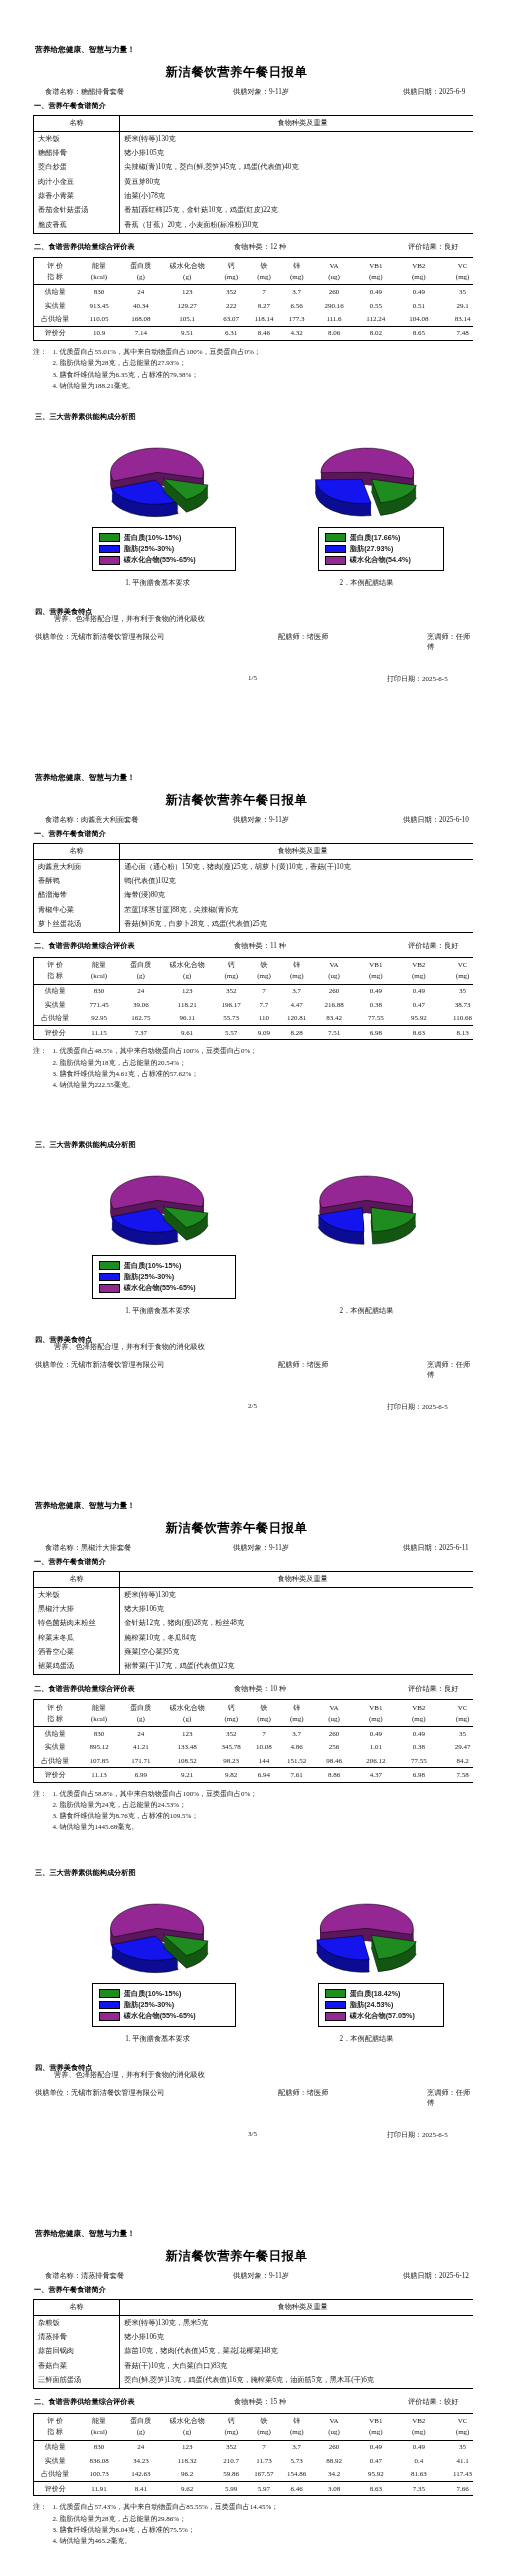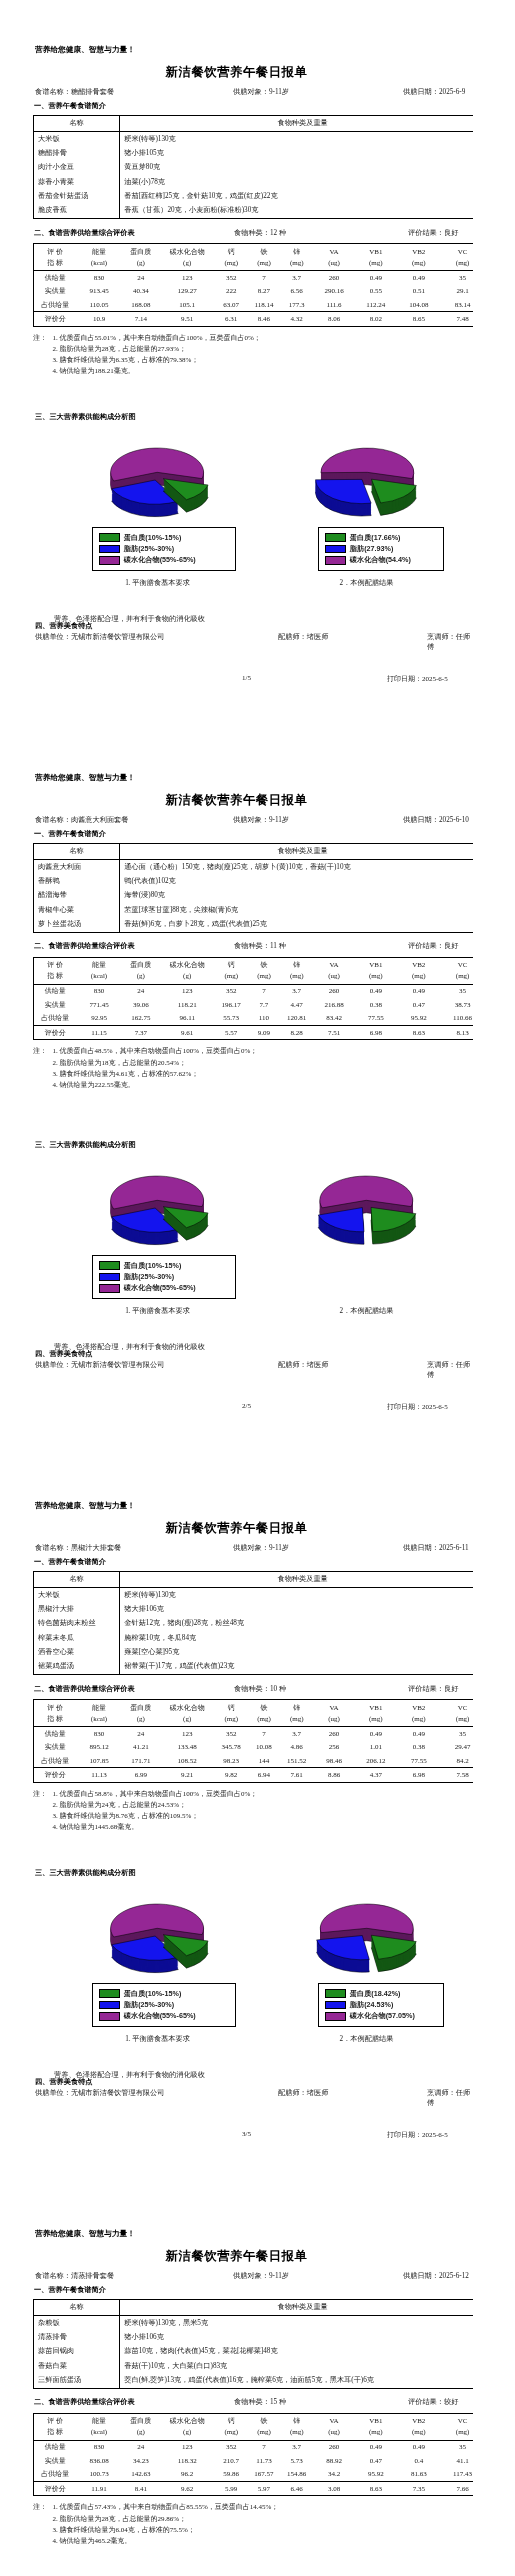--- a/index.html
+++ b/index.html
@@ -2,21 +2,21 @@
 <html style="font-size:8.2px"><head>
 <meta charset="utf-8">
 <style>
   html,body{margin:0;padding:0;background:#ffffff;}
   body{width:515px;font-family:"Liberation Serif","DejaVu Serif",serif;color:#1a1a1a;}
   .page{position:relative;width:473px;height:728px;background:#fff;overflow:hidden;}
   .slogan{position:absolute;top:45px;left:35px;font-size:7.7px;font-weight:bold;color:#000;}
   .title{position:absolute;top:64px;left:0;width:100%;margin:0;text-align:center;
          font-size:12.4px;font-weight:bold;color:#000;letter-spacing:0.5px;}
   .info-line{position:absolute;top:87px;left:0;width:100%;font-size:7.2px;}
-  .info-recipe{position:absolute;left:35px;text-align:center;}
+  .info-recipe{position:absolute;left:45px;text-align:center;}
   .info-target{position:absolute;left:233px;}
   .info-date{position:absolute;left:403px;}
   .flow{position:absolute;top:101px;left:33px;width:453px;}
   .sec-head{font-size:7.2px;font-weight:bold;color:#000;margin:0 0 3.6px 1px;}
   table{border-collapse:collapse;width:100%;table-layout:fixed;}
   .menu-table{border:1px solid #000;font-size:7.2px;}
   .menu-table td{padding:1px 4.1px;height:12.4px;line-height:1.3;overflow:hidden;white-space:nowrap;}
   .menu-table tr.mhead td{text-align:center;border-bottom:1px solid #000;height:13.4px;}
   .menu-table td.mname{width:77px;border-right:0.8px solid #000;}
   .sec2-line{position:relative;height:11.3px;margin:8.2px 0 4.1px 0;font-size:7.2px;}
@@ -38,28 +38,28 @@
   .legend{position:absolute;top:527px;border:0.8px solid #000;background:#fff;
           padding:4.1px 7.2px 4.1px 6.2px;font-family:"Liberation Sans","DejaVu Sans",sans-serif;
           font-size:7.2px;font-weight:bold;color:#222;}
   .legend-reco{left:92px;min-width:129px;}
   .legend-actual{left:318px;min-width:111px;}
   .legend-row{display:flex;align-items:center;height:11.3px;}
   .swatch{display:inline-block;width:18.5px;height:6.7px;border:0.5px solid #000;margin-right:4.1px;flex:none;}
   .caption{position:absolute;top:578px;width:155px;text-align:center;font-size:7.2px;}
   .caption-reco{left:80px;}
   .caption-actual{left:289px;}
-  .sec4-head{position:absolute;top:621px;left:35px;font-size:7.2px;font-weight:bold;color:#000;}
+  .sec4-head{position:absolute;top:607px;left:35px;font-size:7.2px;font-weight:bold;color:#000;}
   .feature{position:absolute;top:614px;left:54px;font-size:7.2px;}
   .staff-line{position:absolute;top:632px;left:0;width:100%;font-size:7.2px;}
   .staff-supplier{position:absolute;left:35px;}
   .staff-dietitian{position:absolute;left:278px;}
   .staff-cook{position:absolute;left:427px;}
   .footer-line{position:absolute;top:674px;left:0;width:100%;font-size:7px;}
-  .page-num{position:absolute;left:242px;}
+  .page-num{position:absolute;left:248px;}
   .print-date{position:absolute;left:387px;}
 </style>
 </head>
 <body>
 
 <div id="pages-root">
   <section class="page">
     <div class="slogan">营养给您健康、智慧与力量！</div>
     <h1 class="title">新洁餐饮营养午餐日报单</h1>
 
@@ -78,20 +78,24 @@
             <td class="mname">名称</td>
             <td>食物种类及重量</td>
           </tr>
         <tr>
               <td class="mname">大米饭</td>
               <td>粳米(特等)130克</td>
             </tr>
             <tr>
               <td class="mname">糖醋排骨</td>
               <td>猪小排105克</td>
+            </tr>
+            <tr>
+              <td class="mname">茭白炒蛋</td>
+              <td>尖辣椒(青)10克，茭白(鲜,茭笋)45克，鸡蛋(代表值)40克</td>
             </tr>
             <tr>
               <td class="mname">肉汁小金豆</td>
               <td>黄豆芽80克</td>
             </tr>
             <tr>
               <td class="mname">蒜香小青菜</td>
               <td>油菜(小)78克</td>
             </tr>
             <tr>

